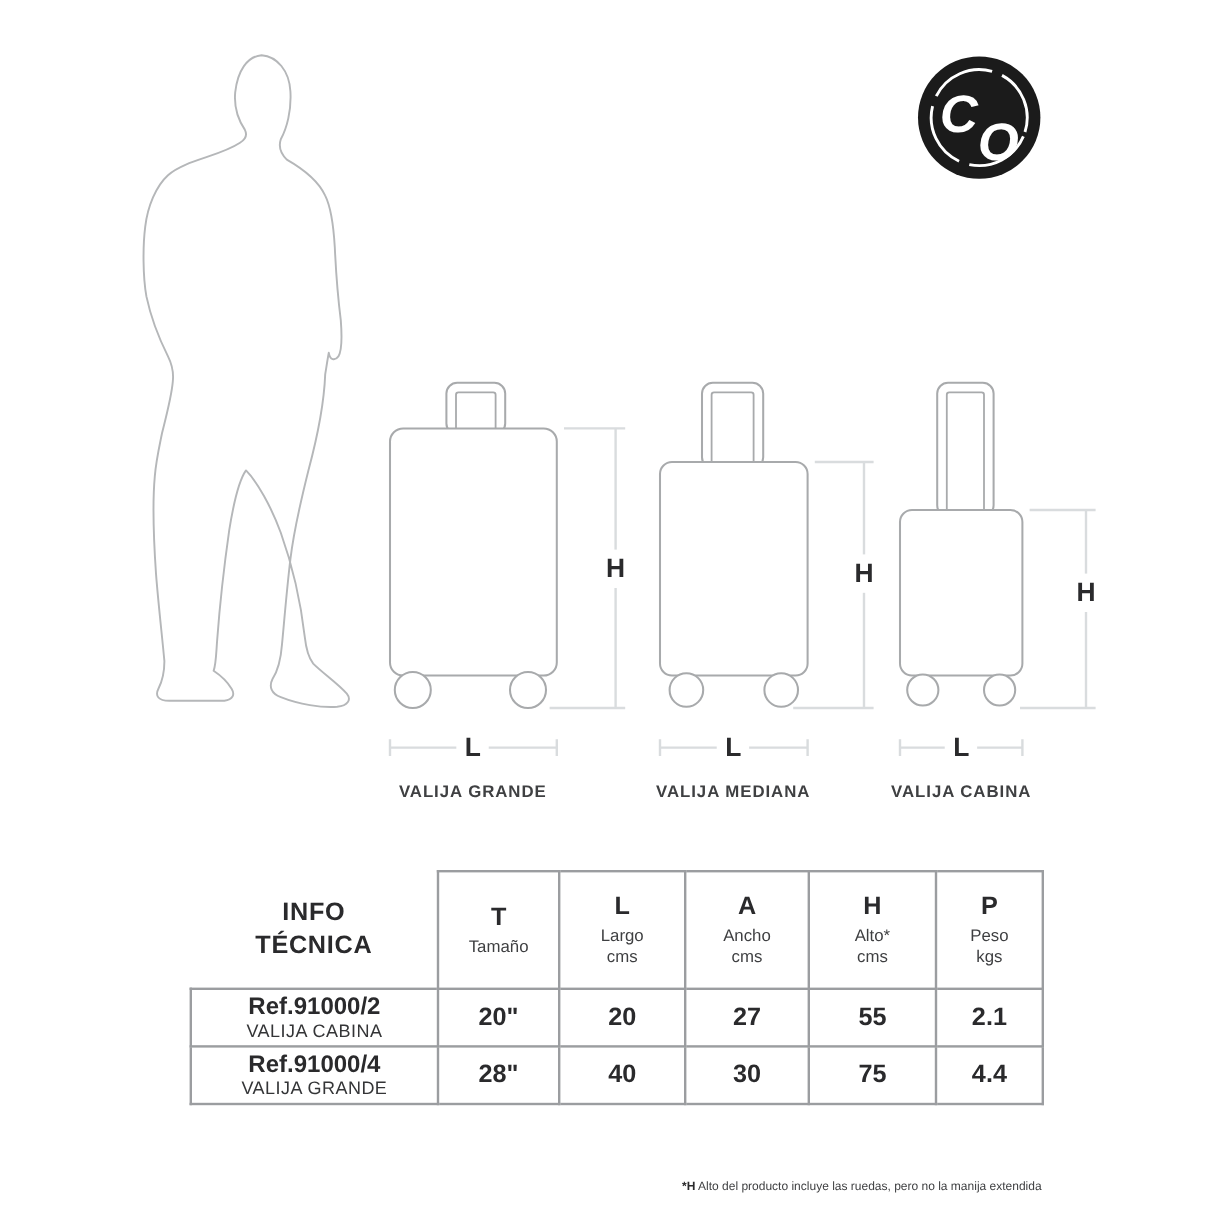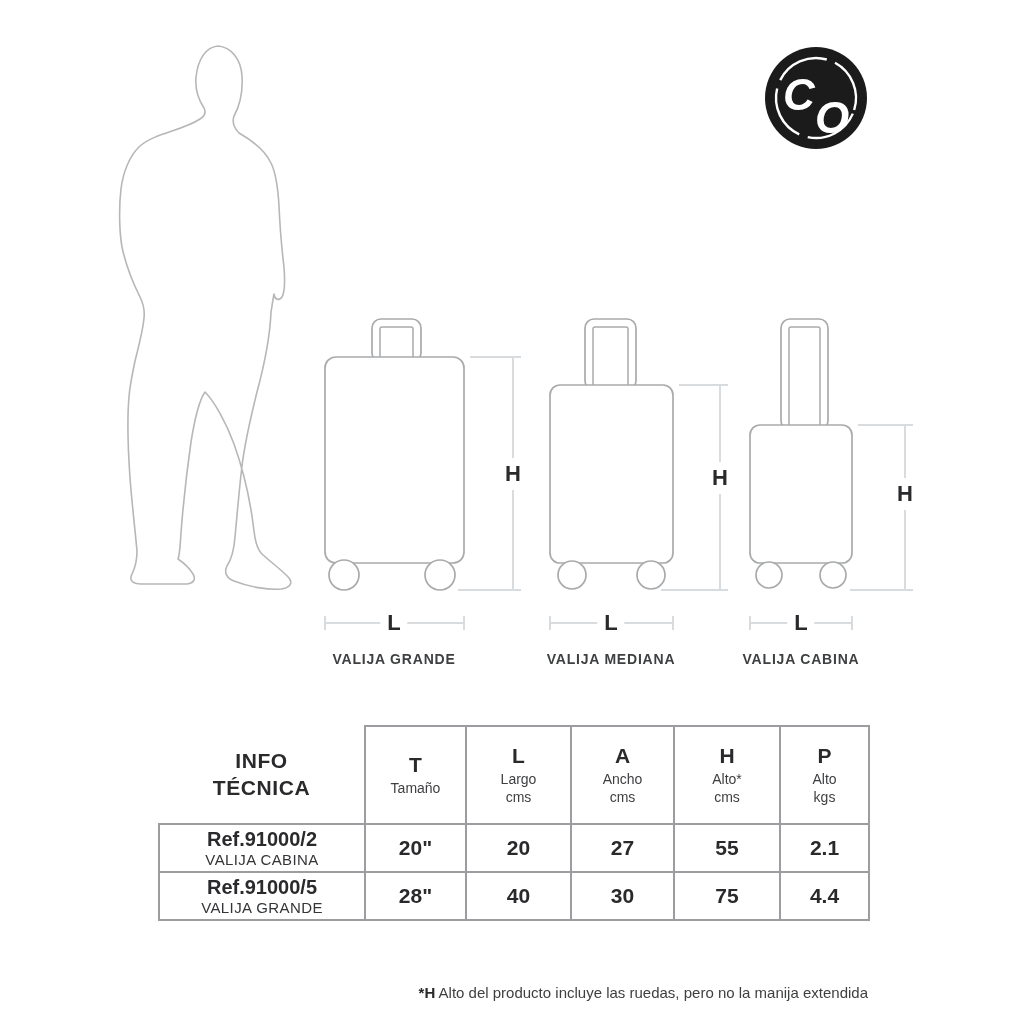--- a/index.html
+++ b/index.html
@@ -38,21 +38,21 @@
     white-space:pre-line;line-height:1.25;
   }
   .col-head .key{font-weight:bold;font-size:21px;line-height:1.1;}
   .col-head .sub{font-size:14px;color:#3e3f41;white-space:pre-line;line-height:1.25;margin-top:4px;font-weight:normal;}
   .ref-cell .ref{font-weight:bold;font-size:20px;line-height:1.1;}
   .ref-cell .refname{font-size:15px;color:#343537;letter-spacing:0.4px;line-height:1.2;margin-top:1px;}
   .val{font-weight:bold;font-size:21px;}
 
   .footnote{
     position:absolute;top:984px;right:156px;
-    font-size:15px;color:#3e3f41;white-space:nowrap;
+    font-size:10px;color:#3e3f41;white-space:nowrap;
   }
   .footnote b{color:#2a2a2c;}
 </style>
 </head>
 <body>
 
 <div class="canvas">
 
   <svg class="art" viewBox="0 0 1024 1024" aria-hidden="true">
 
@@ -158,38 +158,38 @@
         <div class="sub">Ancho
 cms</div>
       </td>
       <td class="col-head">
         <div class="key">H</div>
         <div class="sub">Alto*
 cms</div>
       </td>
       <td class="col-head">
         <div class="key">P</div>
-        <div class="sub">Alto
+        <div class="sub">Peso
 kgs</div>
       </td>
     </tr>
     <tr class="data-row">
       <td class="ref-cell">
         <div class="ref">Ref.91000/2</div>
         <div class="refname">VALIJA CABINA</div>
       </td>
       <td class="val">20"</td>
       <td class="val">20</td>
       <td class="val">27</td>
       <td class="val">55</td>
       <td class="val">2.1</td>
     </tr>
     <tr class="data-row">
       <td class="ref-cell">
-        <div class="ref">Ref.91000/5</div>
+        <div class="ref">Ref.91000/4</div>
         <div class="refname">VALIJA GRANDE</div>
       </td>
       <td class="val">28"</td>
       <td class="val">40</td>
       <td class="val">30</td>
       <td class="val">75</td>
       <td class="val">4.4</td>
     </tr>
     </tbody>
   </table>

